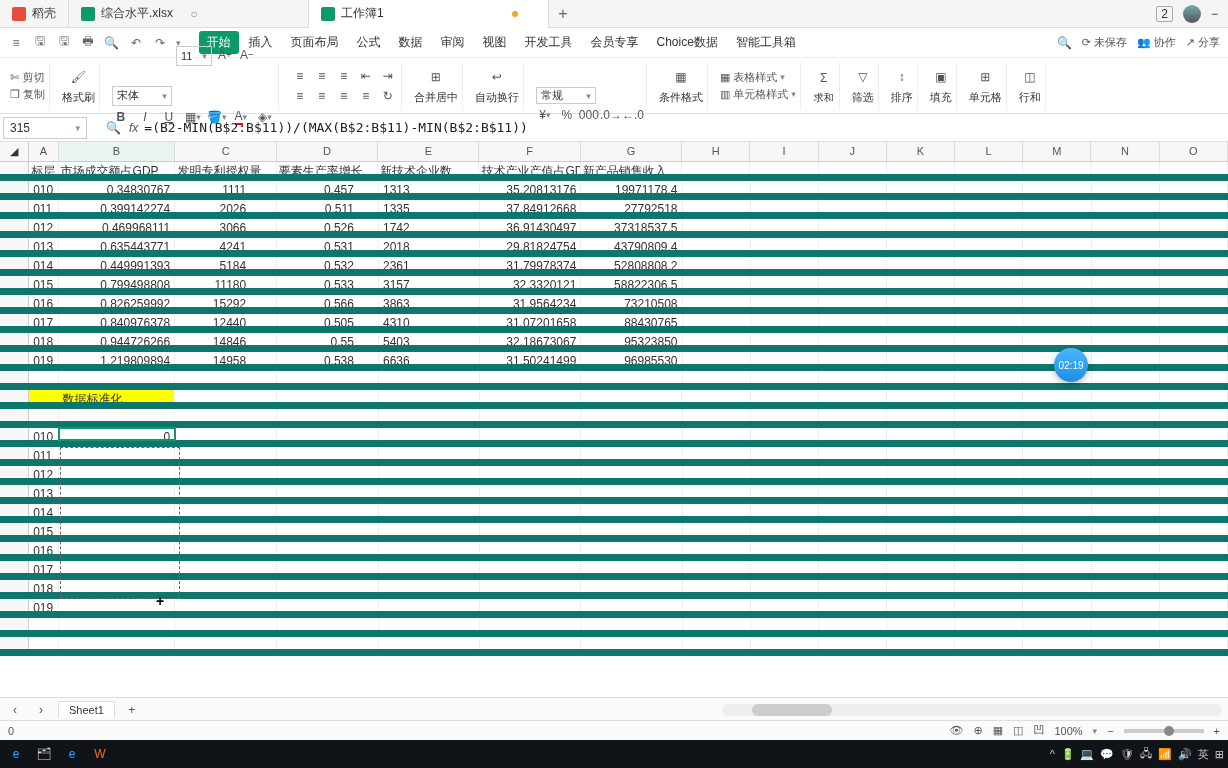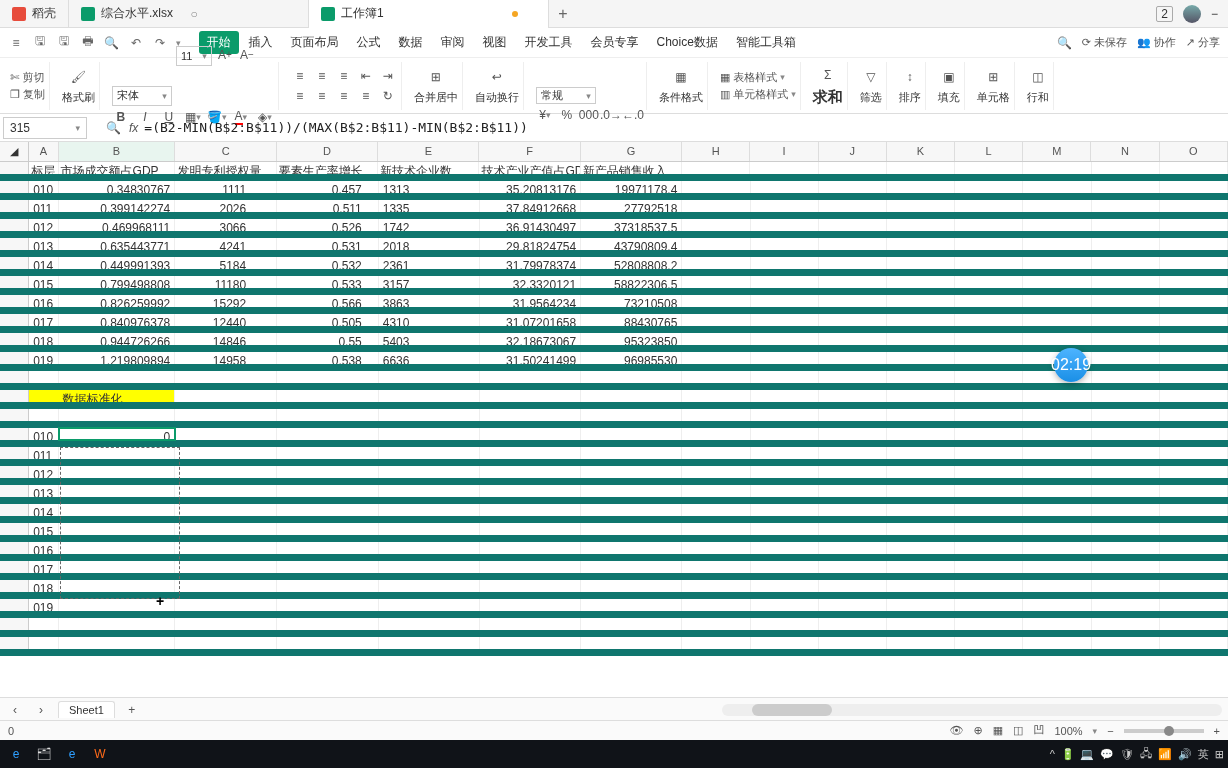--- a/index.html
+++ b/index.html
@@ -35,41 +35,41 @@
 .fxlabel { font-style:italic; color:#555; }
 .formula { font-family:Consolas,monospace; font-size:13px; color:#222; }
 .grid { position:relative; width:100%; }
 .colhdr { display:flex; height:20px; background:#f7f7f7; border-bottom:1px solid #ccc; }
 .rowhdr { width:30px; background:#f7f7f7; border-right:1px solid #ccc; text-align:center; font-size:11px; line-height:19px;}
 .ch { border-right:1px solid #ddd; text-align:center; font-size:11px; line-height:19px; color:#555; }
 .ch.A{width:30px;} .ch.B{width:120px;background:#e8f5ef;} .ch.C{width:104px;} .ch.D{width:104px;} .ch.E{width:104px;} .ch.F{width:104px;} .ch.G{width:104px;} .ch.rest{width:70px;}
 .gridbody { position:relative; }
 .row { display:flex; height:19px; border-bottom:7px solid #0f766e; }
 .cell { border-right:1px solid #eee; padding:0 4px; font-size:12px; line-height:18px; white-space:nowrap; overflow:hidden; }
-.cell.A{width:30px;} .cell.B{width:120px;text-align:right;} .cell.C{width:104px;text-align:right;padding-right:30px;} .cell.D{width:104px;text-align:right;padding-right:16px;} .cell.E{width:104px;text-align:left;} .cell.F{width:104px;text-align:right;} .cell.G{width:104px;text-align:right;} .cell.rest{width:70px;}
+.cell.A{width:30px;} .cell.B{width:120px;text-align:right;} .cell.C{width:104px;text-align:right;padding-right:30px;} .cell.D{width:104px;text-align:right;padding-right:24px;} .cell.E{width:104px;text-align:left;} .cell.F{width:104px;text-align:right;} .cell.G{width:104px;text-align:right;} .cell.rest{width:70px;}
 .hdrrow .cell { text-align:left; font-size:12px; padding:0 2px;}
 .hdrrow .cell.A{text-align:left;}
 .yellow { background:#ffff00; }
 .sel-cell { outline:2px solid #0b9b6a; outline-offset:-1px; }
 .drag-range { position:absolute; border:1px dashed #666; pointer-events:none; }
 .drag-cursor { position:absolute; font-size:14px; font-weight:bold; color:#000; pointer-events:none; }
 .sheetbar { position:absolute; bottom:47px; left:0; right:0; height:24px; border-top:1px solid #ddd; display:flex; align-items:center; padding:0 6px; gap:8px; background:#fafafa;}
 .sheet-tab { padding:2px 10px; border:1px solid #ddd; border-bottom:none; background:#fff; border-radius:3px 3px 0 0; font-size:11px; }
 .scroll-h { margin-left:auto; width:500px; height:12px; background:#eee; border-radius:6px; position:relative; }
 .scroll-thumb { position:absolute; left:30px; width:80px; height:12px; background:#ccc; border-radius:6px; }
 .statusbar { position:absolute; bottom:28px; left:0; right:0; height:20px; border-top:1px solid #ddd; display:flex; align-items:center; padding:0 8px; font-size:11px; color:#555; background:#fafafa; }
 .status-right { margin-left:auto; display:flex; align-items:center; gap:10px; }
 .zoom-slider { width:80px; height:4px; background:#ccc; position:relative; }
 .zoom-knob { position:absolute; left:40px; top:-3px; width:10px; height:10px; border-radius:50%; background:#888; }
 .taskbar { position:absolute; bottom:0; left:0; right:0; height:28px; background:#101318; display:flex; align-items:center; padding:0 4px; gap:4px; }
 .ticon { width:24px; height:24px; display:flex; align-items:center; justify-content:center; color:#ddd; }
 .ticon.orange{color:#ff6b1a;}
 .ticon.blue{color:#2e9fff;}
 .tray { margin-left:auto; display:flex; gap:6px; align-items:center; color:#ccc; font-size:11px; }
-.badge-timer { position:absolute; top:348px; left:1054px; width:34px; height:34px; border-radius:50%; background:linear-gradient(#4db4ff,#1a8fe6); color:#fff; display:flex; align-items:center; justify-content:center; font-size:16px; box-shadow:0 2px 6px rgba(0,0,0,.3); }
+.badge-timer { position:absolute; top:348px; left:1054px; width:34px; height:34px; border-radius:50%; background:linear-gradient(#4db4ff,#1a8fe6); color:#fff; display:flex; align-items:center; justify-content:center; font-size:10px; box-shadow:0 2px 6px rgba(0,0,0,.3); }
 .dd { font-size:9px; color:#888; }
 </style>
 </head>
 <body>
 
 <div class="tabbar">
   <div class="tab">
       <span class="tab-icon red"></span>
       <span>稻壳</span>
     </div>
@@ -202,21 +202,21 @@
   <div class="rgroup">
     <span class="ricon big">▦</span>
     <span style="font-size:11px;">条件格式</span>
   </div>
   <div class="rgroup" style="align-items:flex-start;">
     <div class="ritem">▦<span>表格样式</span><span class="dd">▾</span></div>
     <div class="ritem">▥<span>单元格样式</span><span class="dd">▾</span></div>
   </div>
   <div class="rgroup">
       <span class="ricon big">Σ</span>
-      <span style="font-size:15px;font-weight:bold;">求和</span>
+      <span style="font-size:10px;">求和</span>
     </div>
   <div class="rgroup">
       <span class="ricon big">▽</span>
       <span style="font-size:11px;">筛选</span>
     </div>
   <div class="rgroup">
       <span class="ricon big">↕</span>
       <span style="font-size:11px;">排序</span>
     </div>
   <div class="rgroup">

